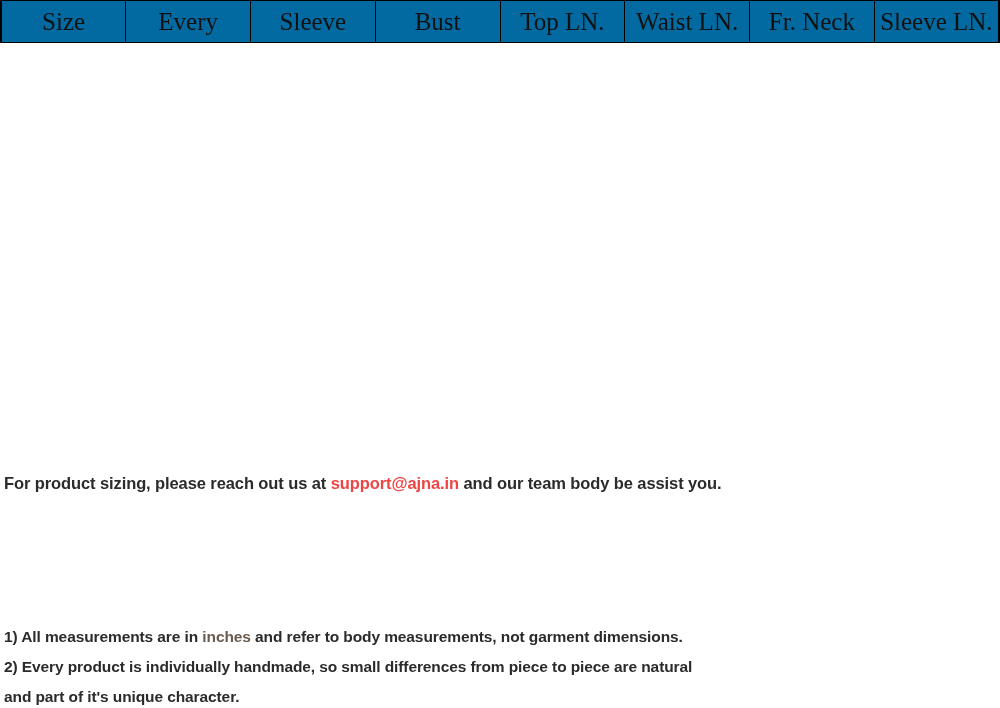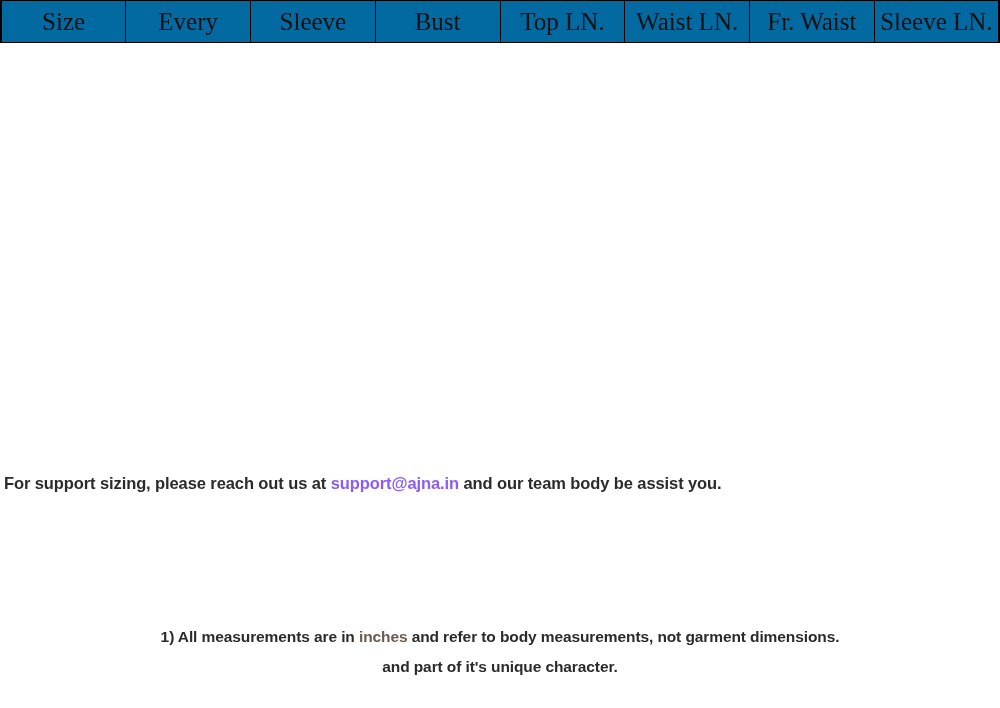--- a/index.html
+++ b/index.html
@@ -59,56 +59,57 @@
   }
 
   .custom-sizing {
     top: 472px;
     font-size: 16.5px;
     line-height: 22px;
     padding: 0 4px;
     box-sizing: border-box;
   }
   .custom-sizing .email {
-    color: #8b5cf6;
+    color: #ef4444;
   }
 
   .disclaimers {
     top: 622px;
     font-size: 15.5px;
     line-height: 30px;
     padding: 0 4px;
     box-sizing: border-box;
   }
   .disclaimers .emph {
     color: #6b5a4e;
   }
-  .disclaimers .line { display: block; text-align: center; }
+  .disclaimers .line { display: block; }
   .disclaimers .line.wrapped { display: block; }
 </style>
 </head>
 <body>
 
 <table class="size-table">
   <thead>
     <tr class="header-row">
       <th>Size</th>
       <th>Every</th>
       <th>Sleeve</th>
       <th>Bust</th>
       <th>Top LN.</th>
       <th>Waist LN.</th>
-      <th>Fr. Waist</th>
+      <th>Fr. Neck</th>
       <th>Sleeve LN.</th>
     </tr>
   </thead>
 </table>
 
 <div class="chart-body"></div>
 
 <div class="text-block custom-sizing">
-  <span>For support sizing, please reach out us at </span><span class="email">support@ajna.in</span><span> and our team body be assist you.</span>
+  <span>For product sizing, please reach out us at </span><span class="email">support@ajna.in</span><span> and our team body be assist you.</span>
 </div>
 
 <div class="text-block disclaimers">
   <span class="line"><span>1) All measurements are in </span><span class="emph">inches</span><span> and refer to body measurements, not garment dimensions.</span></span>
+  <span class="line">2) Every product is individually handmade, so small differences from piece to piece are natural</span>
   <span class="line wrapped">and part of it's unique character.</span>
 </div>
 
 </body></html>

